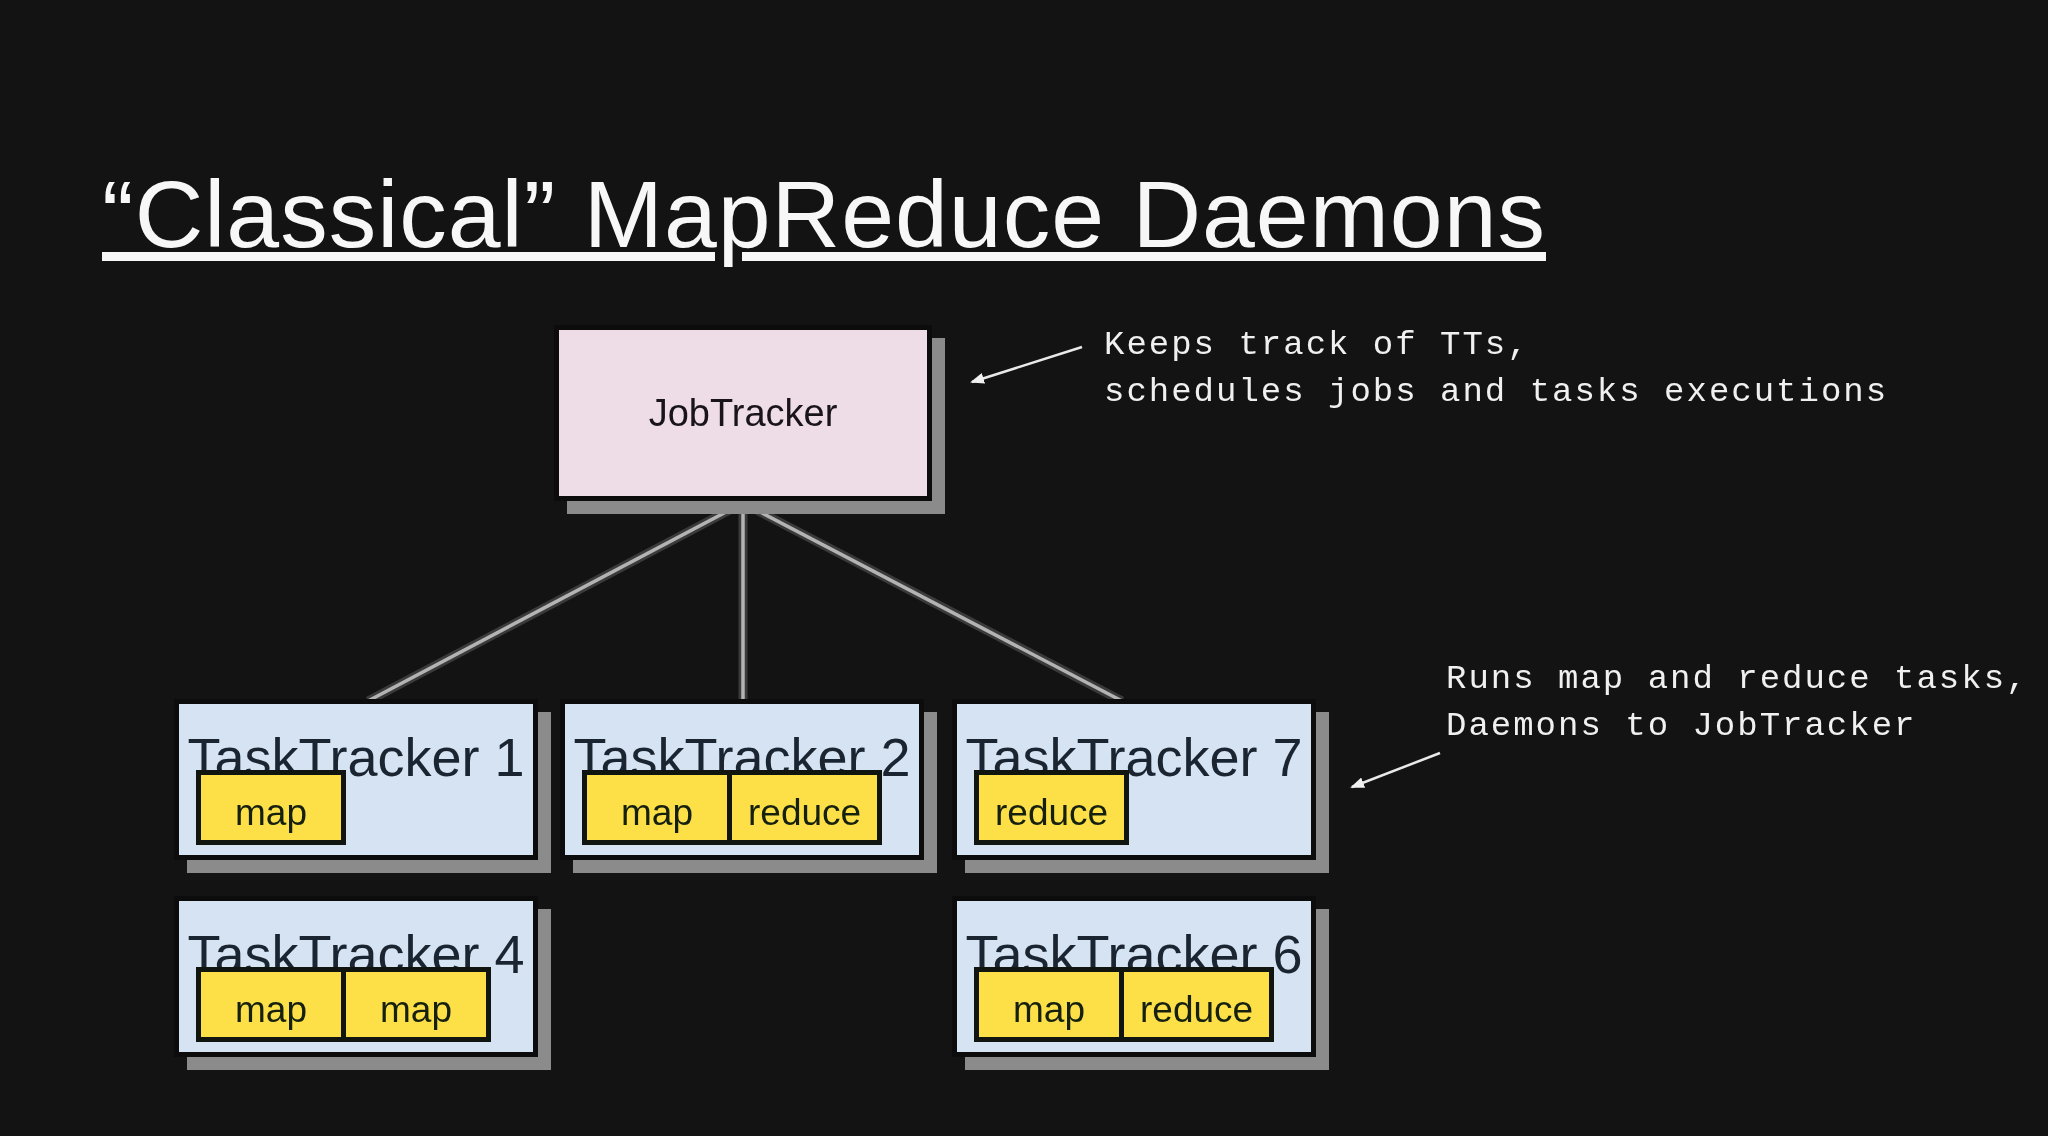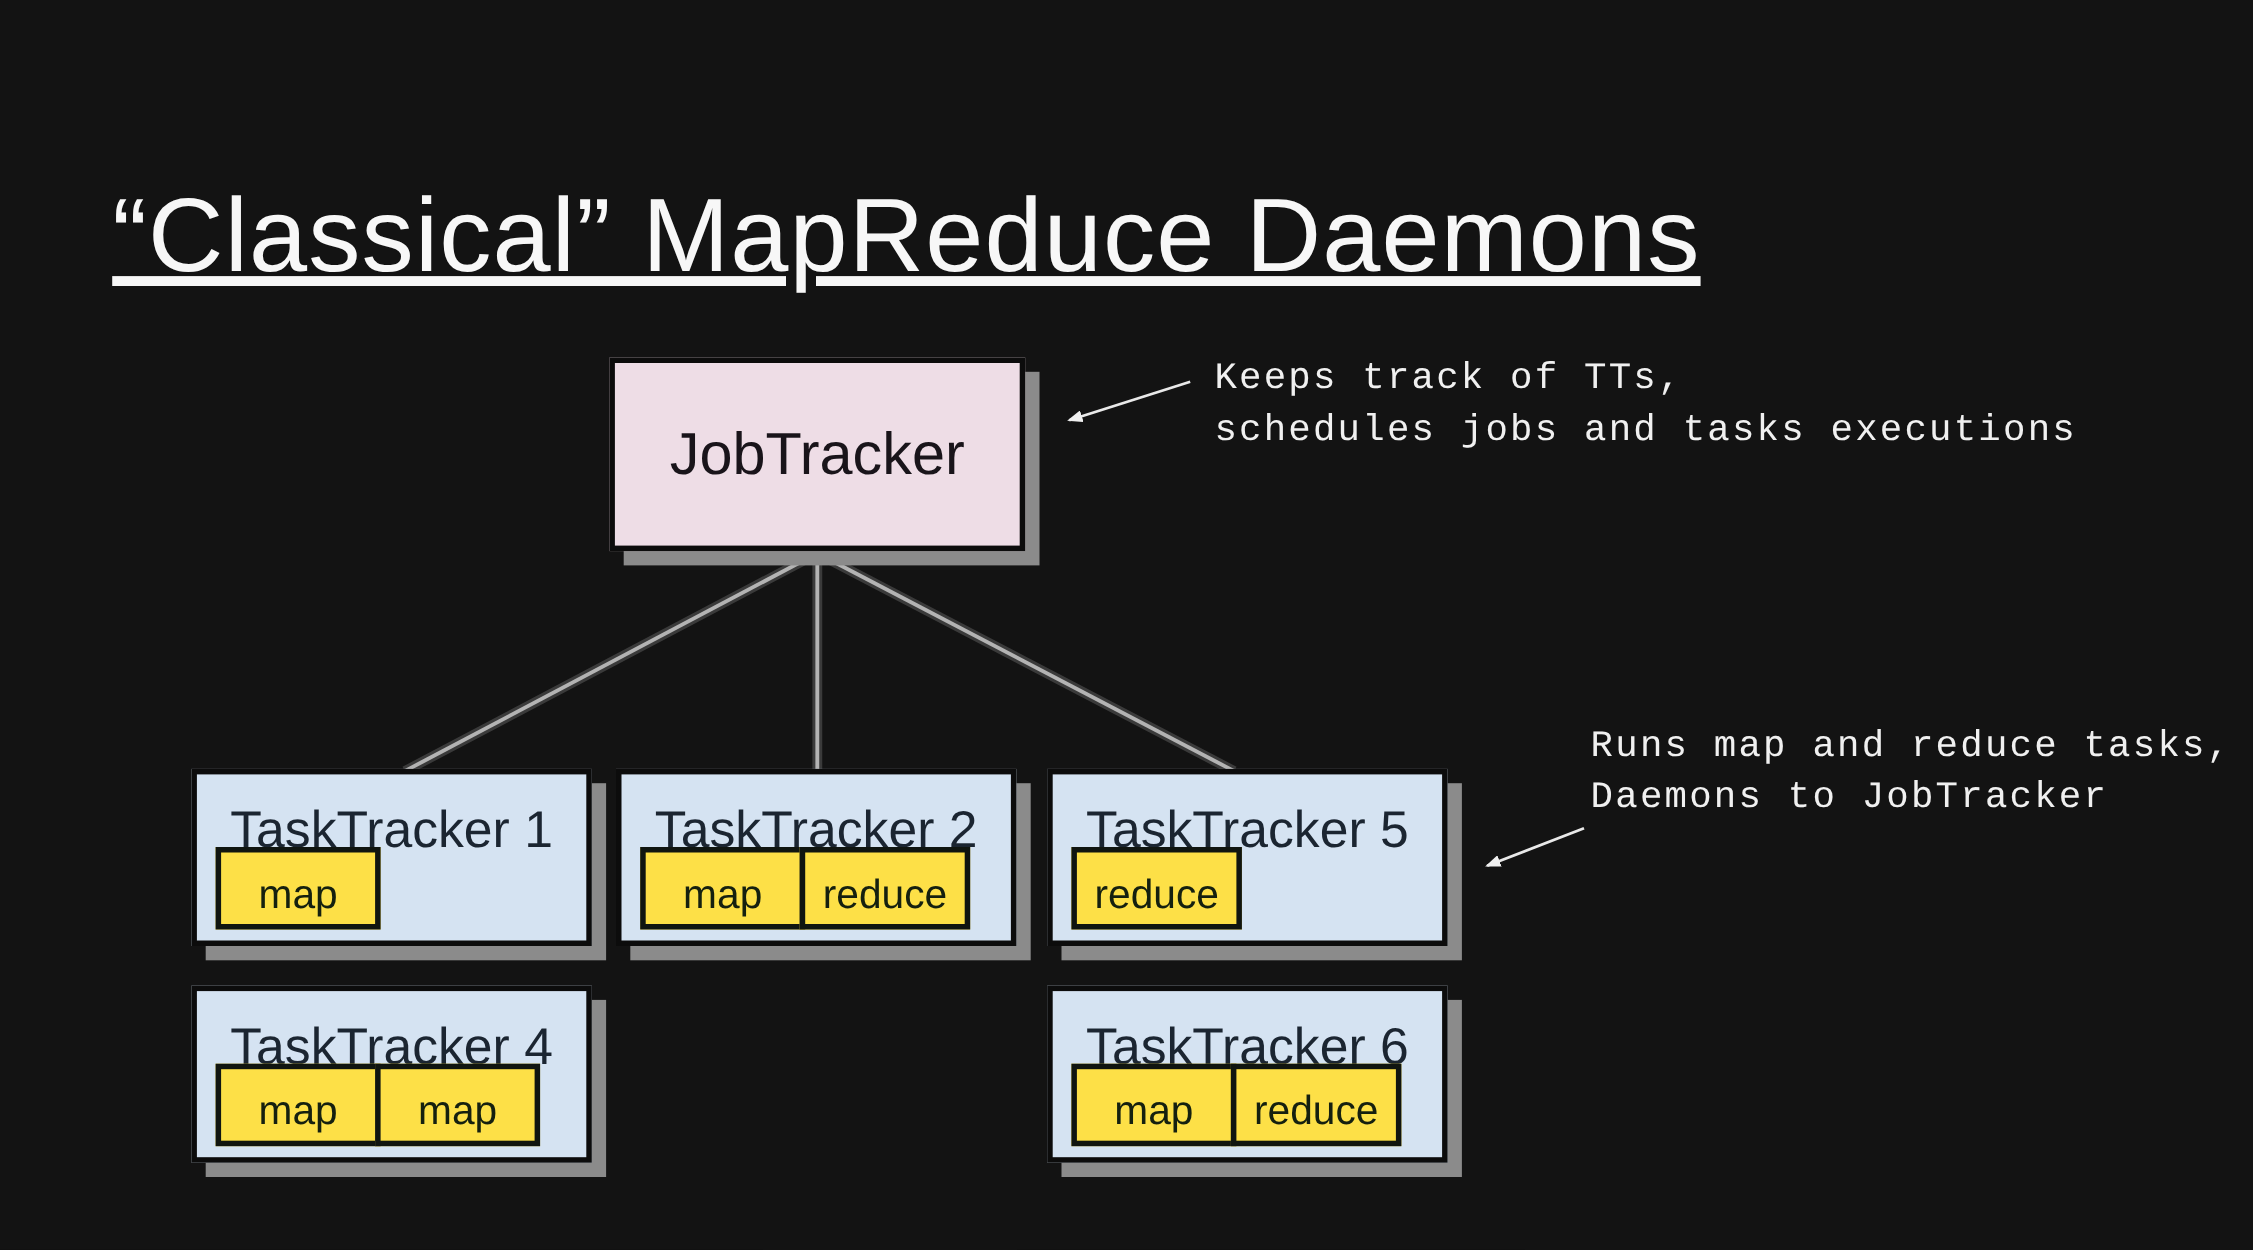--- a/index.html
+++ b/index.html
@@ -49,38 +49,38 @@
     left: 554px;
     top: 325px;
     width: 378px;
     height: 176px;
     background: #eedde6;
     display: flex;
     align-items: center;
     justify-content: center;
   }
   .jobtracker .node-label {
-    font-size: 54px;
+    font-size: 38px;
     color: #19141a;
   }
   .tasktracker {
     width: 364px;
     height: 161px;
     background: #d5e3f2;
   }
   .tt-c0 { left: 174px; }
   .tt-c1 { left: 560px; }
   .tt-c2 { left: 952px; }
   .tt-r0 { top: 699px; }
   .tt-r1 { top: 896px; }
   .tasktracker .node-label {
     display: block;
     text-align: center;
     margin-top: 22px;
-    font-size: 47px;
+    font-size: 54px;
     color: #1b2531;
   }
   .task-row {
     position: absolute;
     left: 17px;
     bottom: 10px;
     display: flex;
   }
   .task {
     box-sizing: border-box;
@@ -149,21 +149,21 @@
 
   <div class="node tasktracker tt-r0 tt-c1">
     <span class="node-label">TaskTracker 2</span>
     <div class="task-row">
       <span class="task">map</span>
       <span class="task">reduce</span>
     </div>
   </div>
 
   <div class="node tasktracker tt-r0 tt-c2">
-    <span class="node-label">TaskTracker 5</span>
+    <span class="node-label">TaskTracker 7</span>
     <div class="task-row">
       <span class="task">reduce</span>
 
     </div>
   </div>
 
   <div class="node tasktracker tt-r1 tt-c0">
     <span class="node-label">TaskTracker 4</span>
     <div class="task-row">
       <span class="task">map</span>

